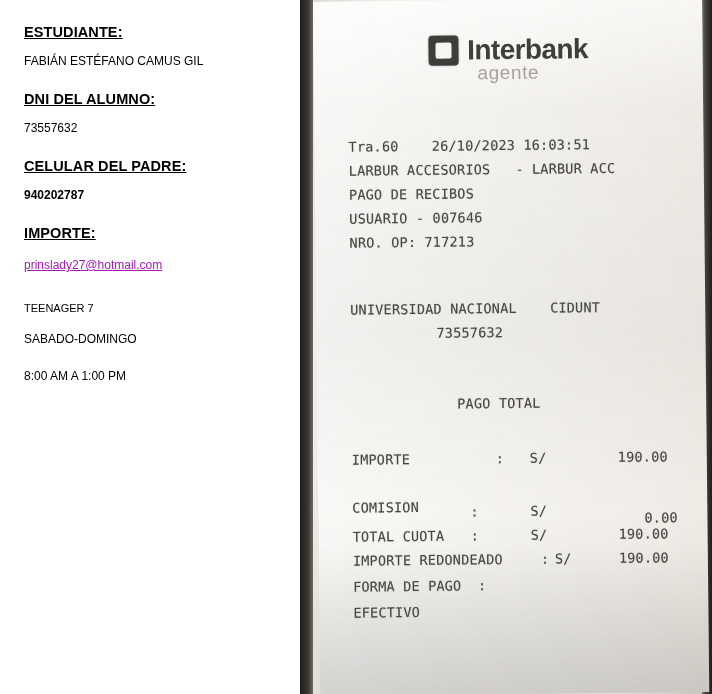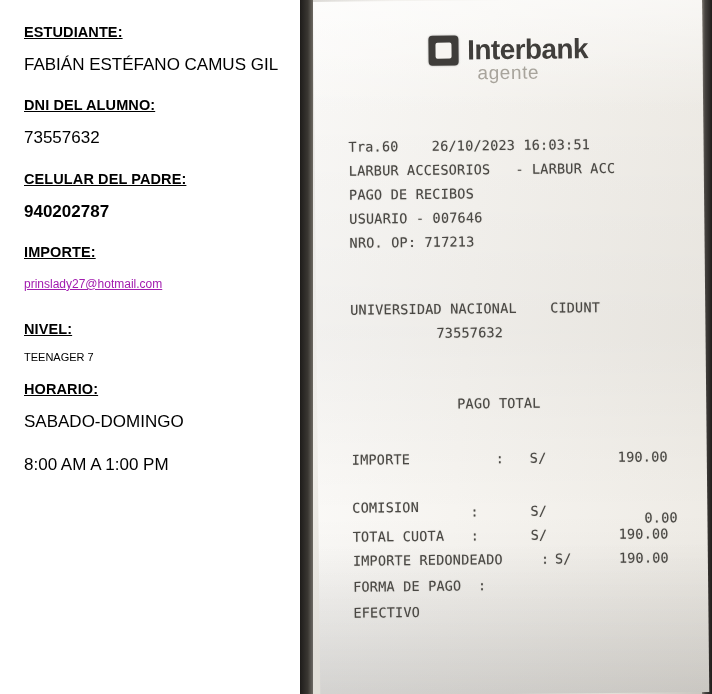--- a/index.html
+++ b/index.html
@@ -33,21 +33,21 @@
   }
   .field-label {
     font-size: 14.5px;
     font-weight: bold;
     color: #000000;
     text-decoration: underline;
     margin: 0 0 14px 0;
     letter-spacing: 0.1px;
   }
   .field-value {
-    font-size: 17px;
+    font-size: 12px;
     color: #000000;
     margin: 0 0 22px 0;
     line-height: 1.25;
   }
   .field-value.bold {
     font-weight: bold;
   }
   .field-value.small {
     font-size: 11px;
     margin-bottom: 16px;
@@ -175,24 +175,22 @@
 
     <p class="field-label">DNI DEL ALUMNO:</p>
     <p class="field-value">73557632</p>
 
     <p class="field-label">CELULAR DEL PADRE:</p>
     <p class="field-value bold">940202787</p>
 
     <p class="field-label">IMPORTE:</p>
     <a class="field-link" href="#">prinslady27@hotmail.com</a>
 
-    <p class="field-label">NIVEL:</p>
     <p class="field-value small">TEENAGER 7</p>
 
-    <p class="field-label">HORARIO:</p>
     <p class="field-value">SABADO-DOMINGO</p>
     <p class="field-value">8:00 AM A 1:00 PM</p>
 
   </section>
 
   <section id="receipt-photo">
     <div class="edge-left"></div>
     <div class="edge-right"></div>
     <div class="paper">
       <div class="paper-shade shade-top"></div>

